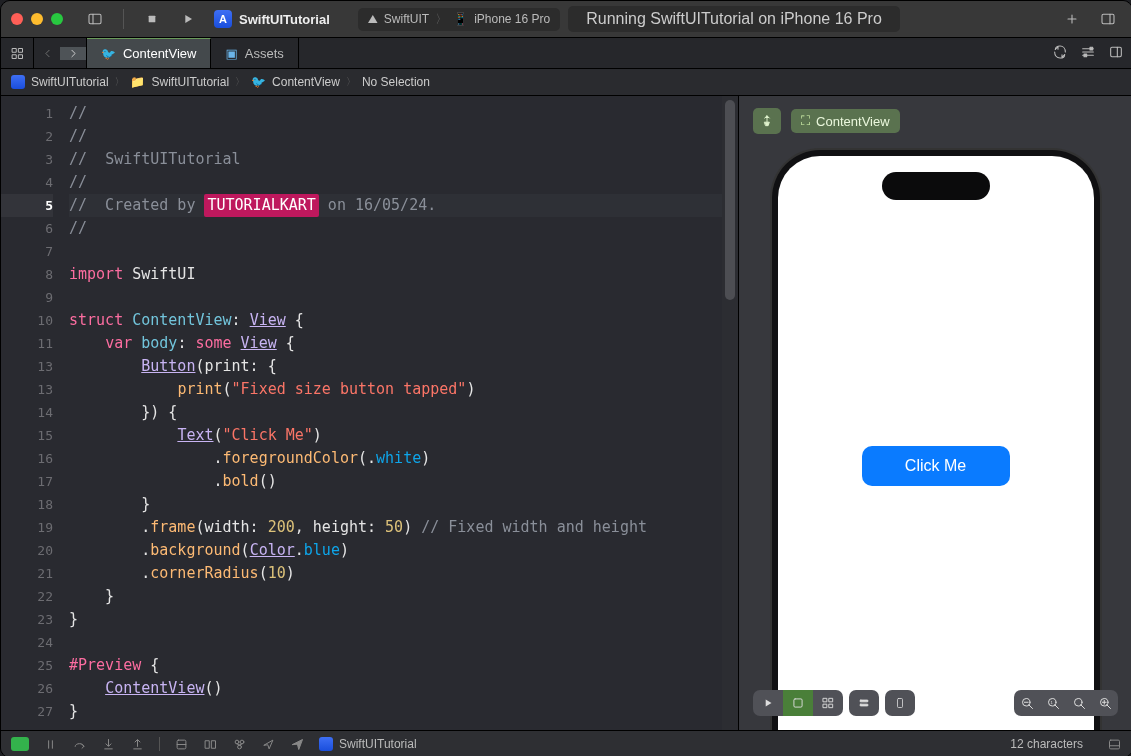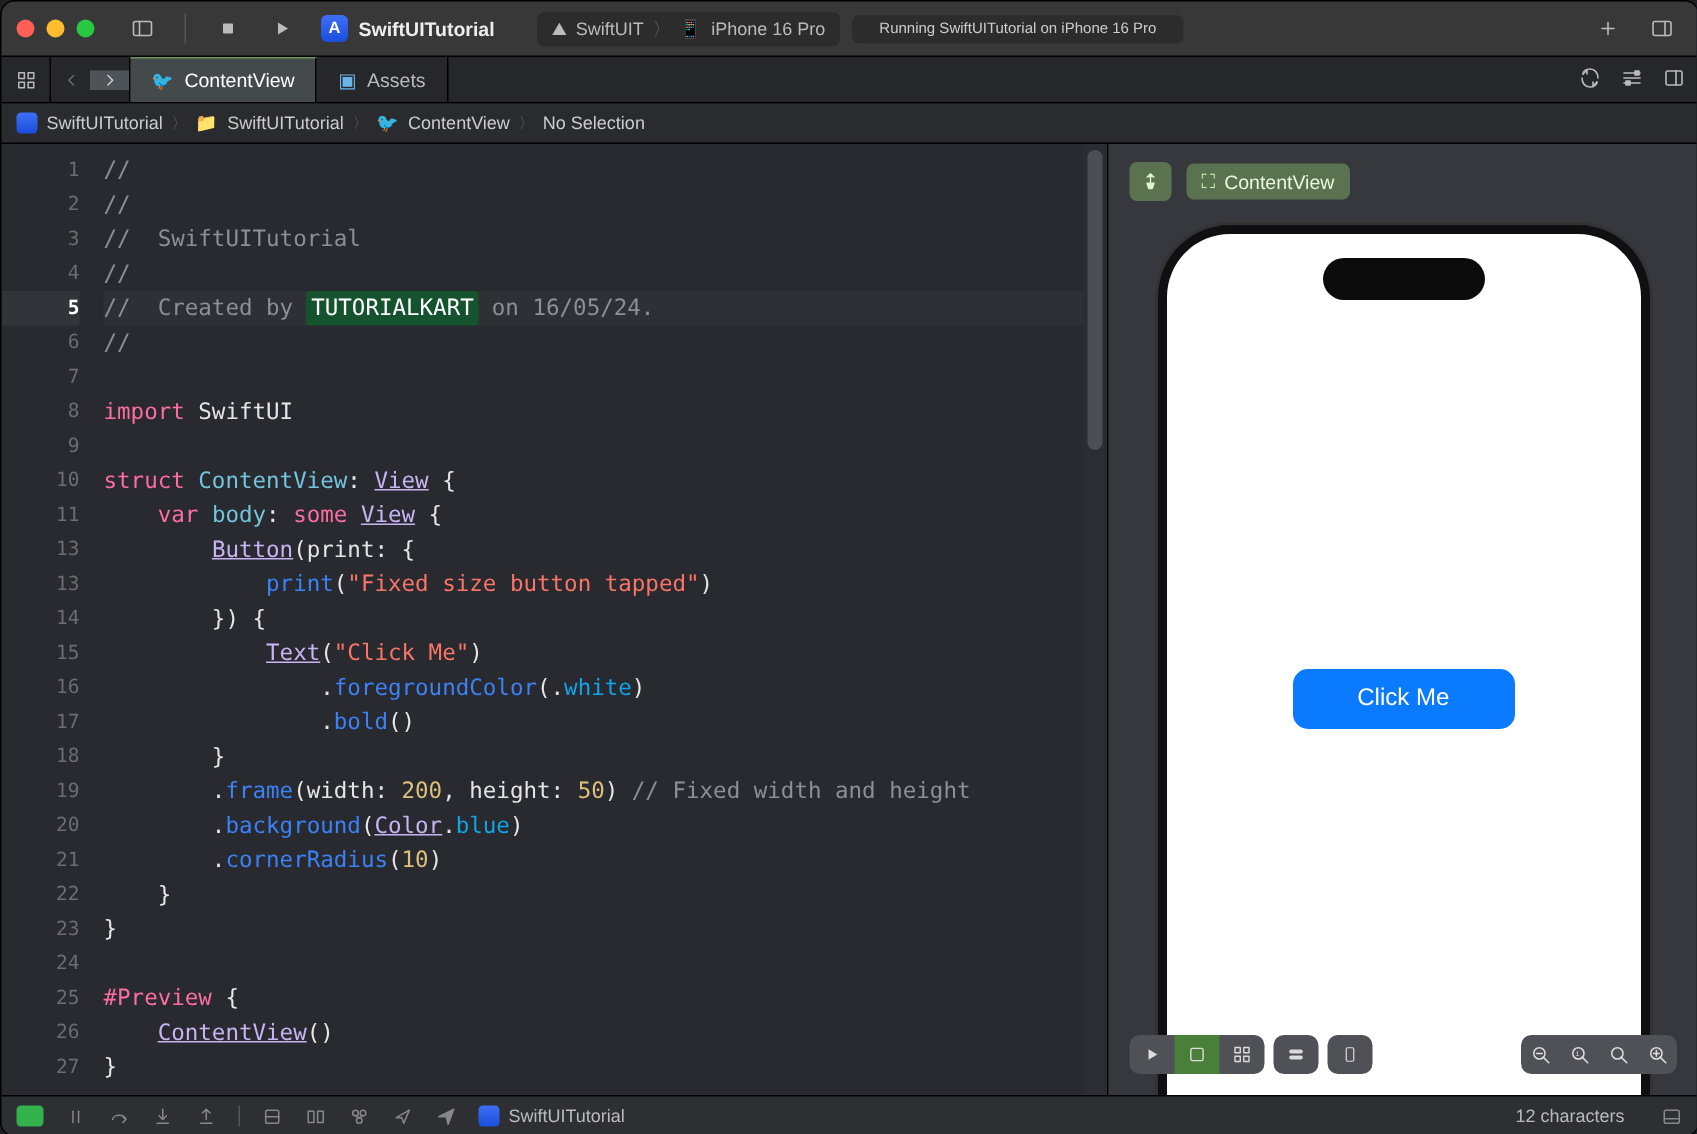--- a/index.html
+++ b/index.html
@@ -54,21 +54,21 @@
     background: linear-gradient(#3e6ff4,#1a4edc);
     display:flex; align-items:center; justify-content:center; color:white;
     font-size: 11px; font-weight: bold;
   }
   .tb-title { font-weight: 600; color:#eee; }
   .scheme-wrap {
     display:flex; align-items:center; gap:6px; background:#2c2c2c; padding:3px 10px; border-radius:5px; font-size:12px; color:#bbb;
   }
   .scheme-wrap .sep-angle { color:#666; }
   .status-box {
-    background:#2c2c2c; padding:4px 18px; border-radius:5px; font-size:10px; color:#ccc; min-width: 180px; text-align:center;
+    background:#2c2c2c; padding:4px 18px; border-radius:5px; font-size:16px; color:#ccc; min-width: 180px; text-align:center;
   }
   .spacer { flex: 1; }
 
   
   .tabrow {
     height: 30px;
     background: #26272b;
     border-bottom: 1px solid #000;
     display: flex;
     align-items: stretch;
@@ -132,27 +132,27 @@
   }
   .gutter .ln.current { background:#33343a; color:#fff; font-weight:600;}
   .codelines { padding: 6px 0 6px 8px; flex:1; min-width:0;}
   .codelines .line { height:23px; display:flex; align-items:center; white-space:pre;}
   .line.hl { background:#2e3036;}
 
   .c-comment { color:#8a8f99; }
   .c-keyword { color:#fc6da0; font-weight:400;text-align:center;}
   .c-type { color:#c8b4f3;text-decoration:underline;}
   .c-var { color:#72c5dc;}
-  .c-func { color:#3b82f6;}
+  .c-func { color:#fdba74;}
   .c-paren { color:#e5e5e5;}
   .c-string { color:#fb7567;}
   .c-number { color:#ddc27a;}
   .c-enum { color:#0ea5e9;text-align:right;}
   .c-id { color:#e5e5e5;}
-  .highlight-author { background:#14532d; padding:0 3px; border-radius:2px; color:#fff;}
+  .highlight-author { background:#be185d; padding:0 3px; border-radius:2px; color:#fff;}
 
   .editor-scrollbar {
     width:16px; position:absolute; right:0; top:0; bottom:0; background:#2c2d32;
   }
   .editor-scrollbar .thumb { position:absolute; left:3px; right:3px; top:4px; height:200px; background:#4d4e53; border-radius:5px;}
 
   
   .preview-top {
     padding: 12px 14px;
     display:flex; align-items:center; gap:10px;

